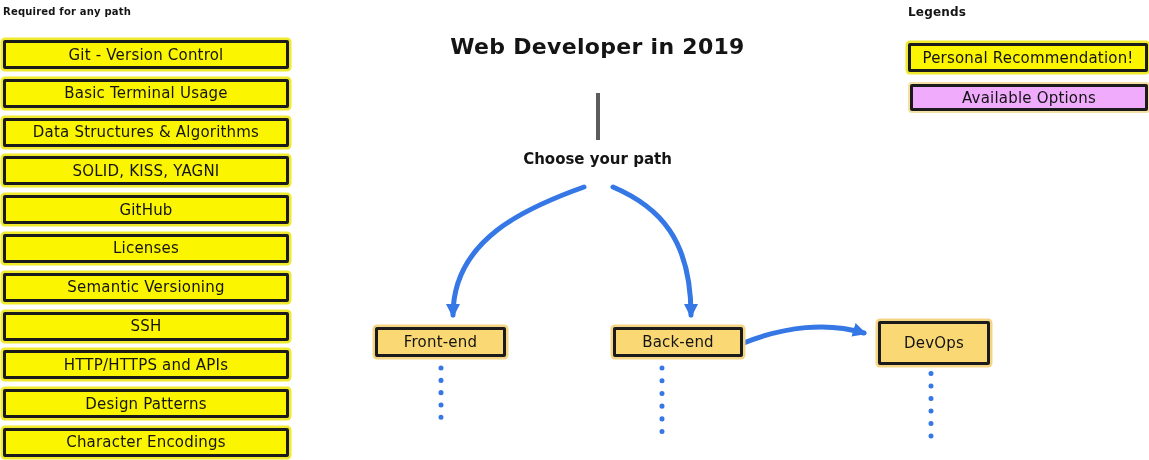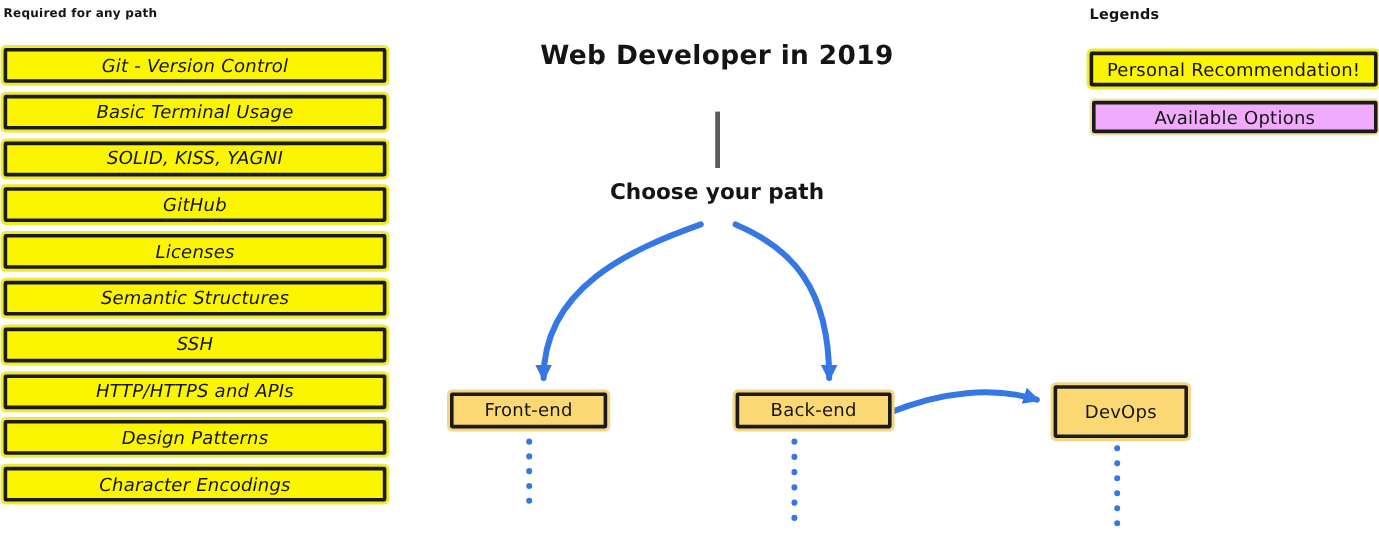--- a/index.html
+++ b/index.html
@@ -52,37 +52,37 @@
     box-shadow: 0 0 0 2.5px #f0ea2e;
   }
   .orange-box {
     background: #fad873;
     box-shadow: 0 0 0 2.5px #f3d584;
   }
   .tan-box {
     background: #f0abfc;
     box-shadow: 0 0 0 2px #f4dfa5;
   }
-  .required-item { height: 29px; width: 319px; font-style: italic; }
+  .required-item { height: 29px; width: 286px; }
   .page-title {
     position: absolute;
     left: 370px; top: 34px;
     width: 455px;
     text-align: center;
     font-size: 22px;
     font-weight: bold;
     letter-spacing: 0.3px;
     white-space: nowrap;
   }
   .choose-label {
     position: absolute;
     left: 470px; top: 150px;
     width: 255px;
     text-align: center;
-    font-size: 18px;
+    font-size: 15px;
     font-weight: bold;
     white-space: nowrap;
   }
   .path-node { position: absolute; }
   .path-frontend { left: 375px; top: 327px; width: 131px; height: 30px; }
   .path-backend  { left: 613px; top: 327px; width: 130px; height: 30px; }
   .path-devops   { left: 878px; top: 321px; width: 112px; height: 44px; }
   .legend-personal  { position: absolute; left: 908px; top: 43px; width: 240px; height: 29px; }
   .legend-available { position: absolute; left: 910px; top: 84px; width: 238px; height: 27px; }
 </style>
@@ -104,24 +104,25 @@
     <path d="M441,368 L441,429" fill="none" stroke="#3477e5" stroke-width="5" stroke-linecap="round" stroke-dasharray="0.1 12.2"></path>
     <path d="M662,368 L662,432" fill="none" stroke="#3477e5" stroke-width="5" stroke-linecap="round" stroke-dasharray="0.1 12.6"></path>
     <path d="M931,361 L931,436" fill="none" stroke="#3477e5" stroke-width="5" stroke-linecap="round" stroke-dasharray="0.1 12.4"></path>
   </svg>
 
   <div class="section-header required-header">Required for any path</div>
 
   <div class="required-list">
     <div class="node-box yellow-box required-item">Git - Version Control</div>
     <div class="node-box yellow-box required-item">Basic Terminal Usage</div>
+    <div class="node-box yellow-box required-item">Data Structures &amp; Algorithms</div>
     <div class="node-box yellow-box required-item">SOLID, KISS, YAGNI</div>
     <div class="node-box yellow-box required-item">GitHub</div>
     <div class="node-box yellow-box required-item">Licenses</div>
-    <div class="node-box yellow-box required-item">Semantic Structures</div>
+    <div class="node-box yellow-box required-item">Semantic Versioning</div>
     <div class="node-box yellow-box required-item">SSH</div>
     <div class="node-box yellow-box required-item">HTTP/HTTPS and APIs</div>
     <div class="node-box yellow-box required-item">Design Patterns</div>
     <div class="node-box yellow-box required-item">Character Encodings</div>
   </div>
 
   <div class="page-title">Web Developer in 2019</div>
 
   <div class="choose-label">Choose your path</div>
 

